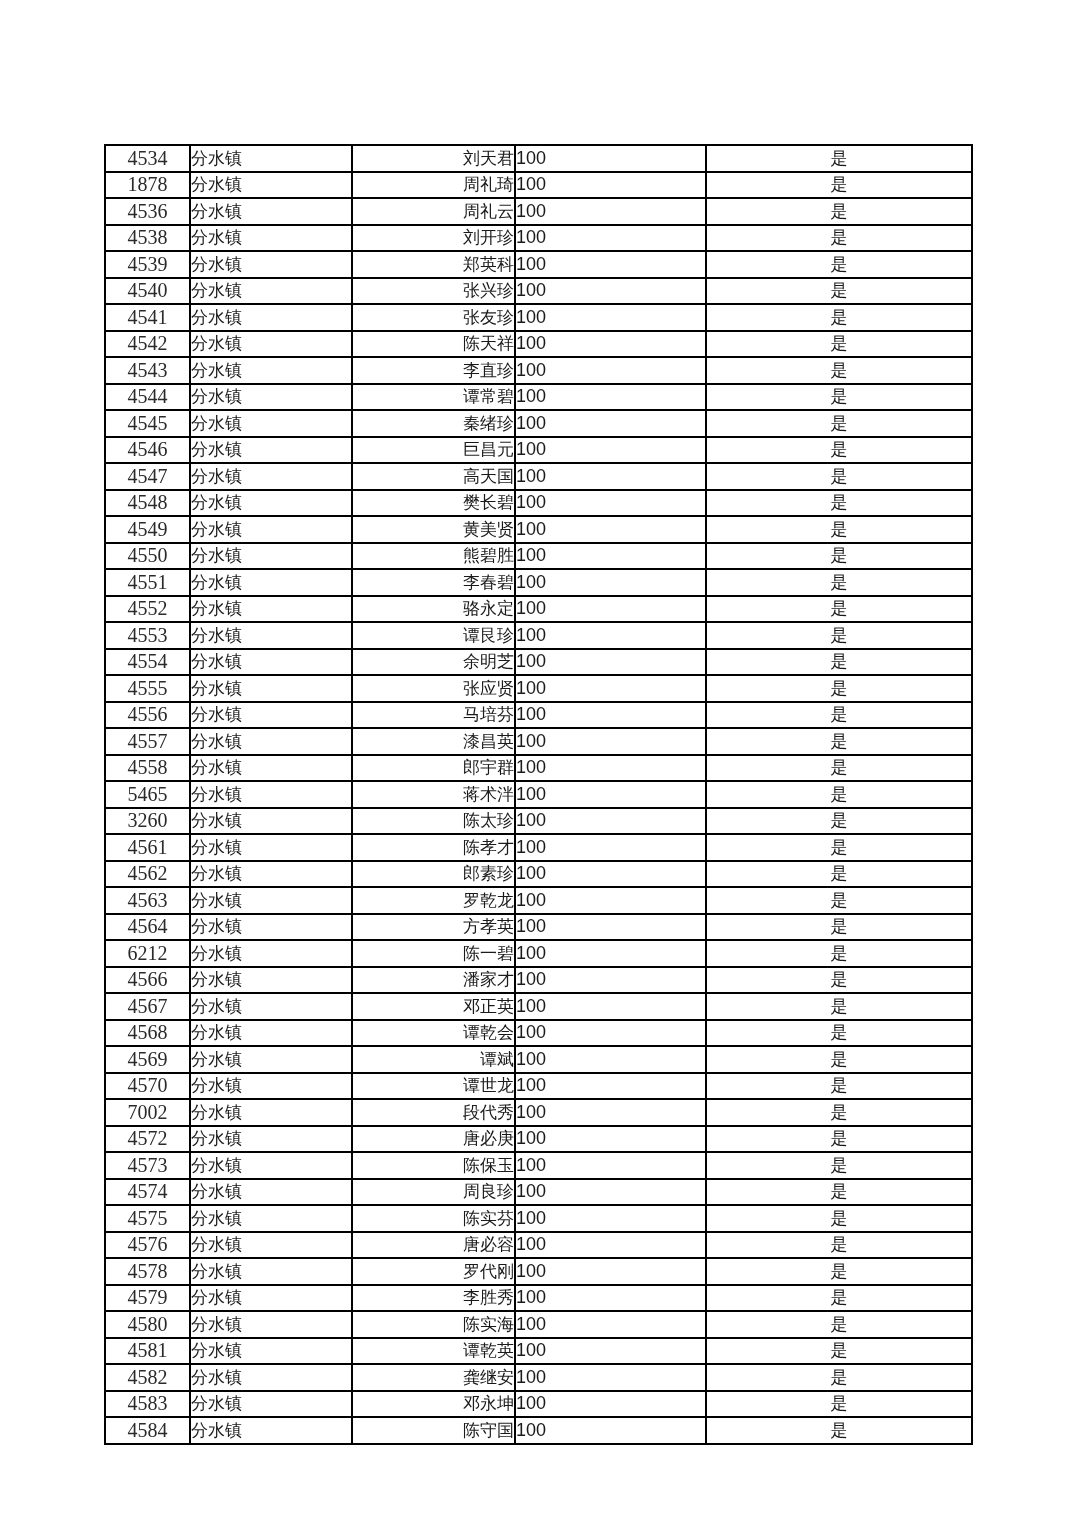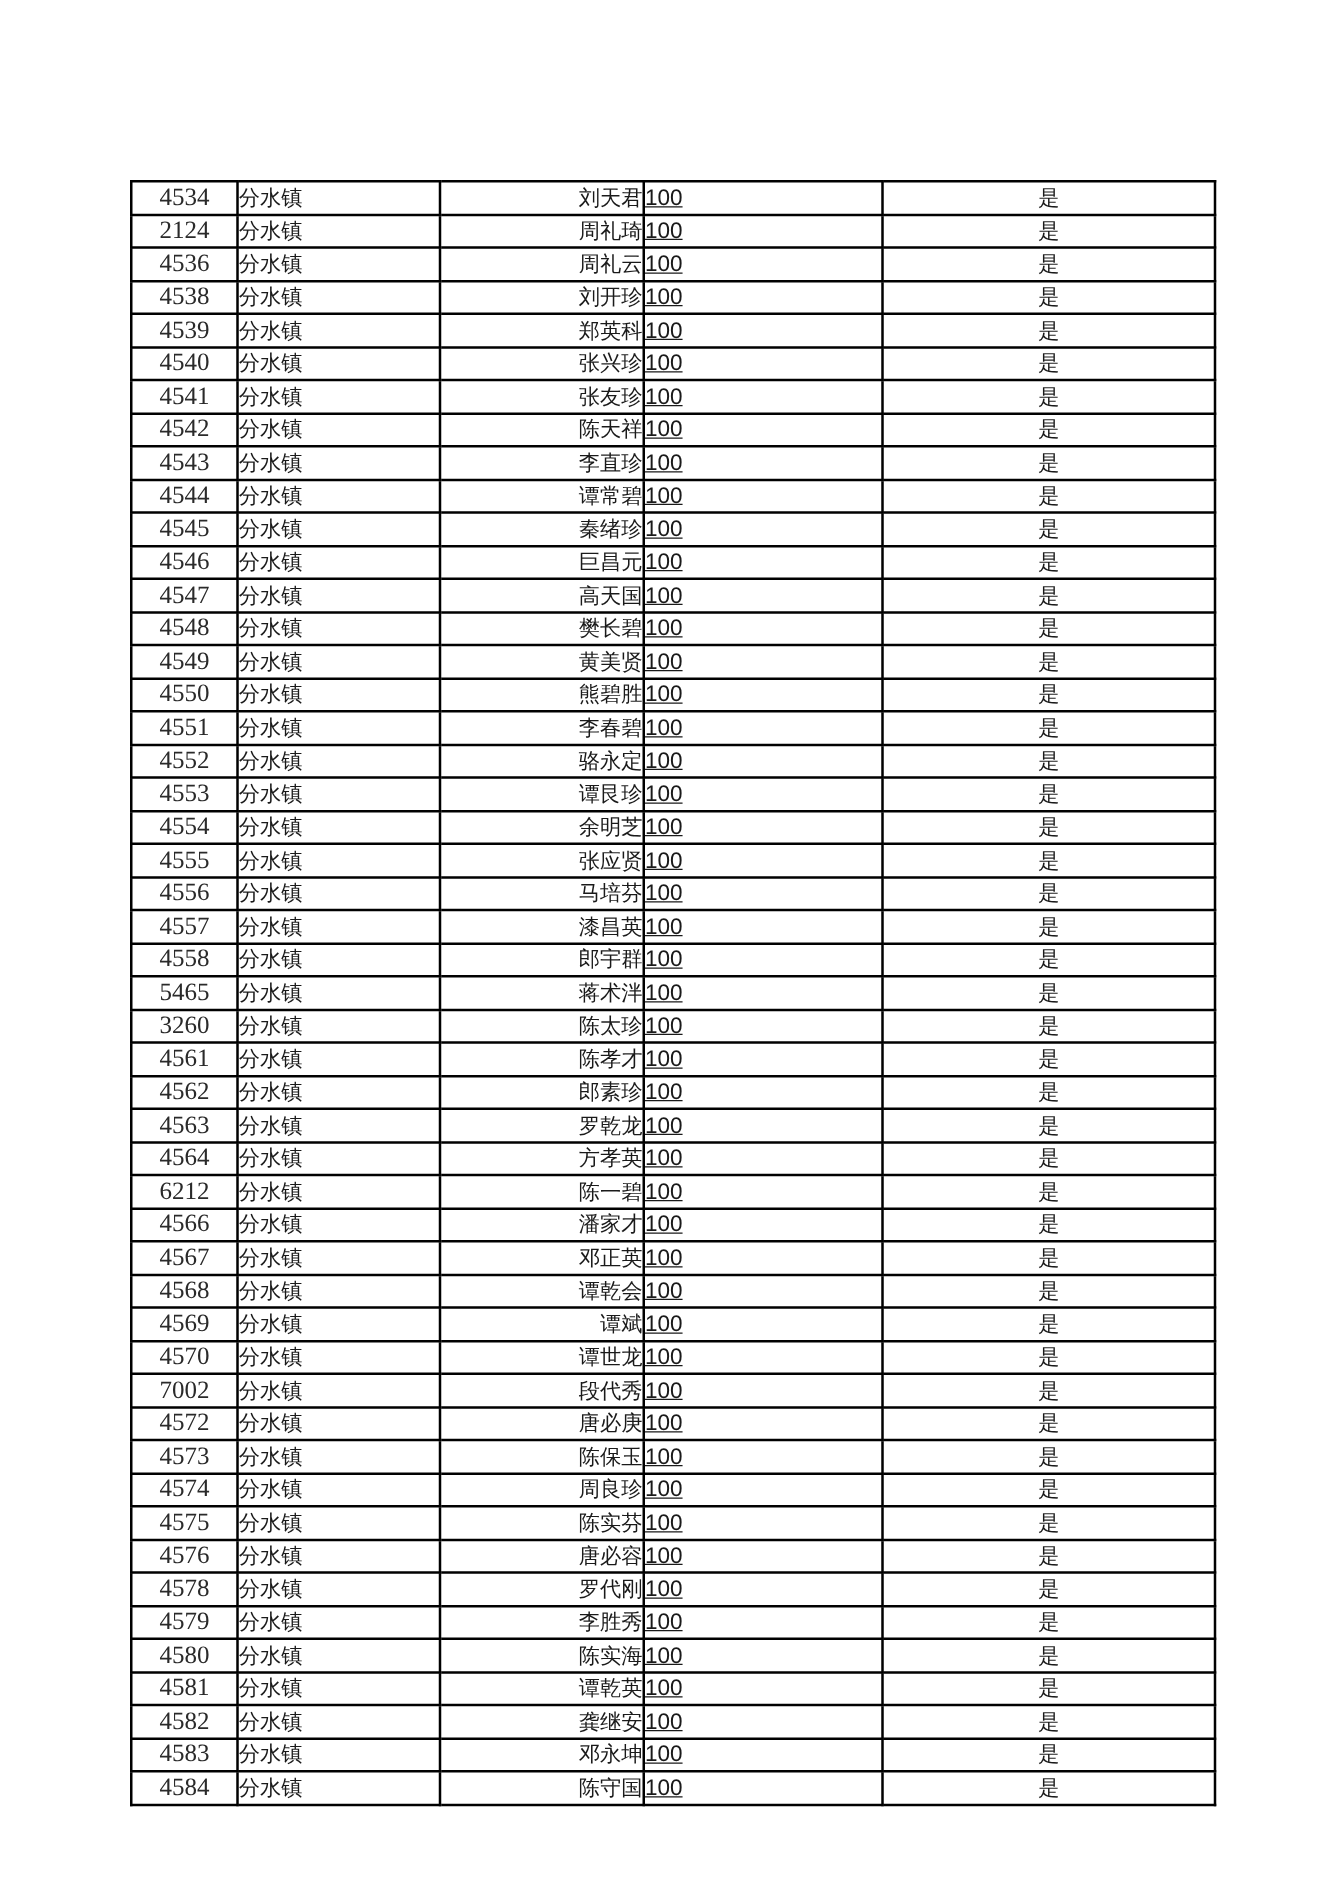--- a/index.html
+++ b/index.html
@@ -54,21 +54,20 @@
     padding-left: 6px;
     font-family: "DejaVu Serif", serif;
     font-size: 17px;
   }
   td.cell-score {
     width: 189px;
     text-align: left;
     padding-left: 4px;
     font-family: "Liberation Sans", sans-serif;
     font-size: 18px;
-    text-decoration: underline;
   }
   td.cell-confirmed {
     width: 264px;
     text-align: center;
     font-family: "DejaVu Serif", serif;
     font-size: 17px;
   }
 </style>
 </head>
 <body>
@@ -78,21 +77,21 @@
     <tbody>
 
     <tr>
         <td class="cell-id">4534</td>
         <td class="cell-town">分水镇</td>
         <td class="cell-name">刘天君</td>
         <td class="cell-score">100</td>
         <td class="cell-confirmed">是</td>
       </tr>
         <tr>
-        <td class="cell-id">2124</td>
+        <td class="cell-id">1878</td>
         <td class="cell-town">分水镇</td>
         <td class="cell-name">周礼琦</td>
         <td class="cell-score">100</td>
         <td class="cell-confirmed">是</td>
       </tr>
         <tr>
         <td class="cell-id">4536</td>
         <td class="cell-town">分水镇</td>
         <td class="cell-name">周礼云</td>
         <td class="cell-score">100</td>

